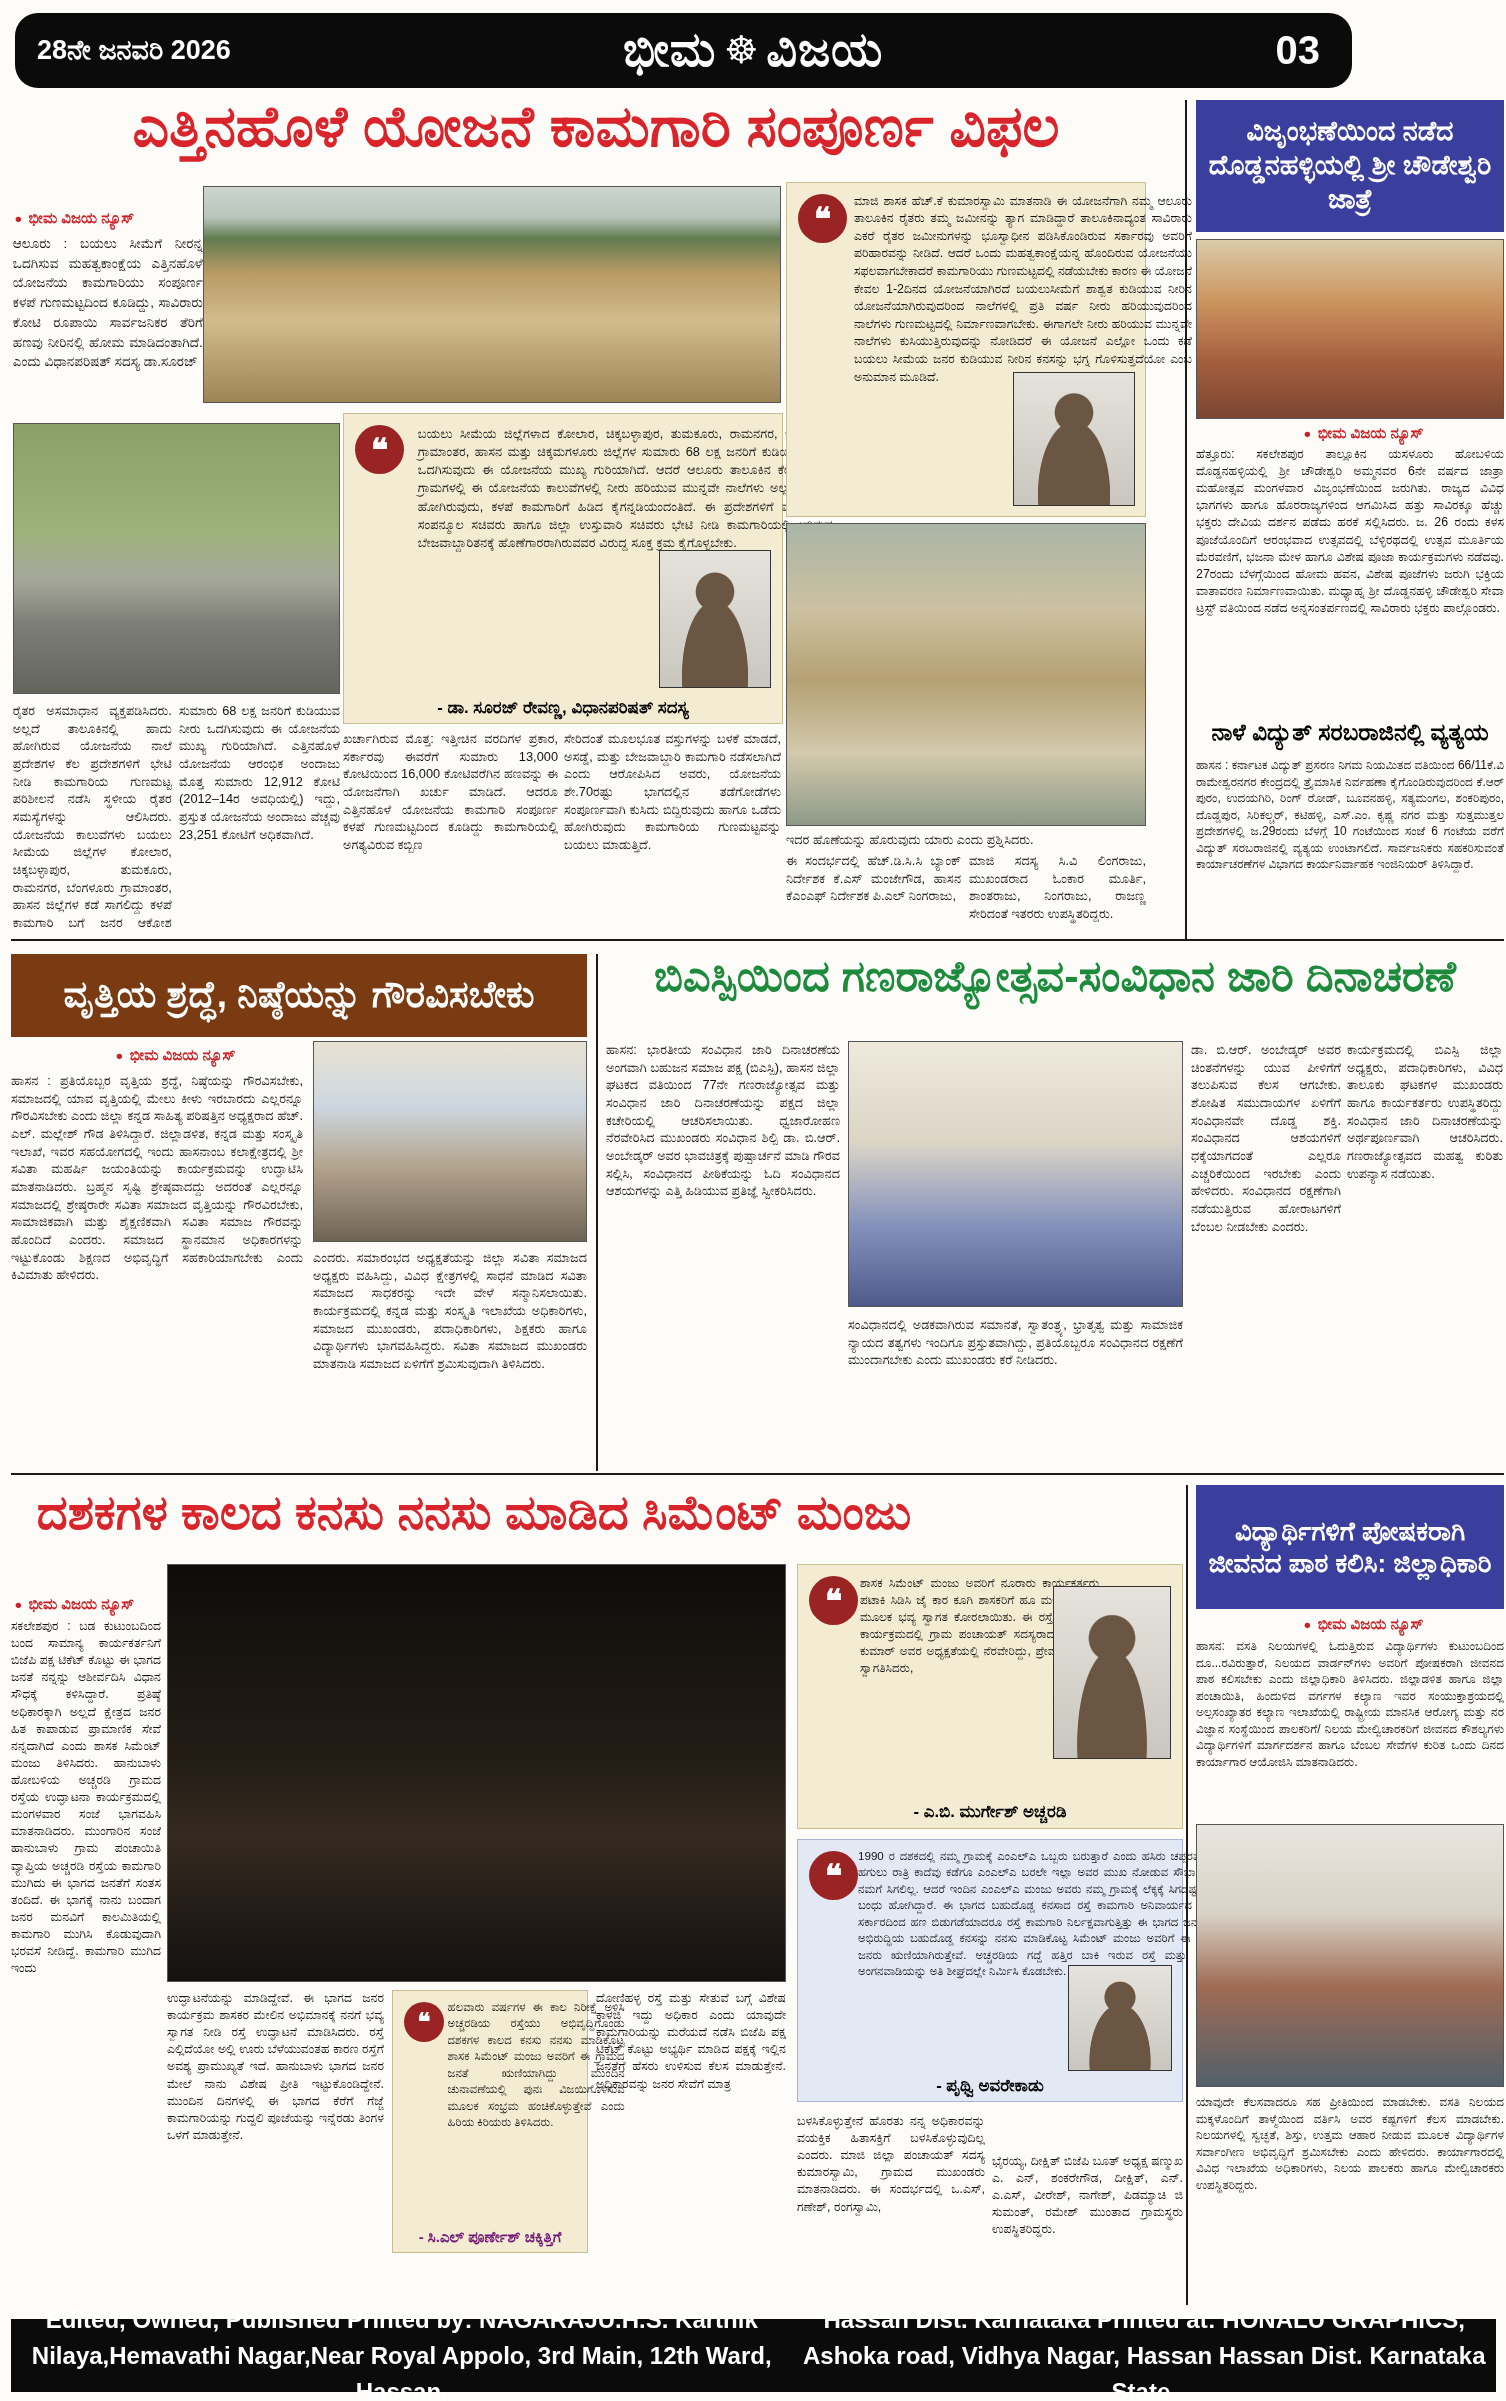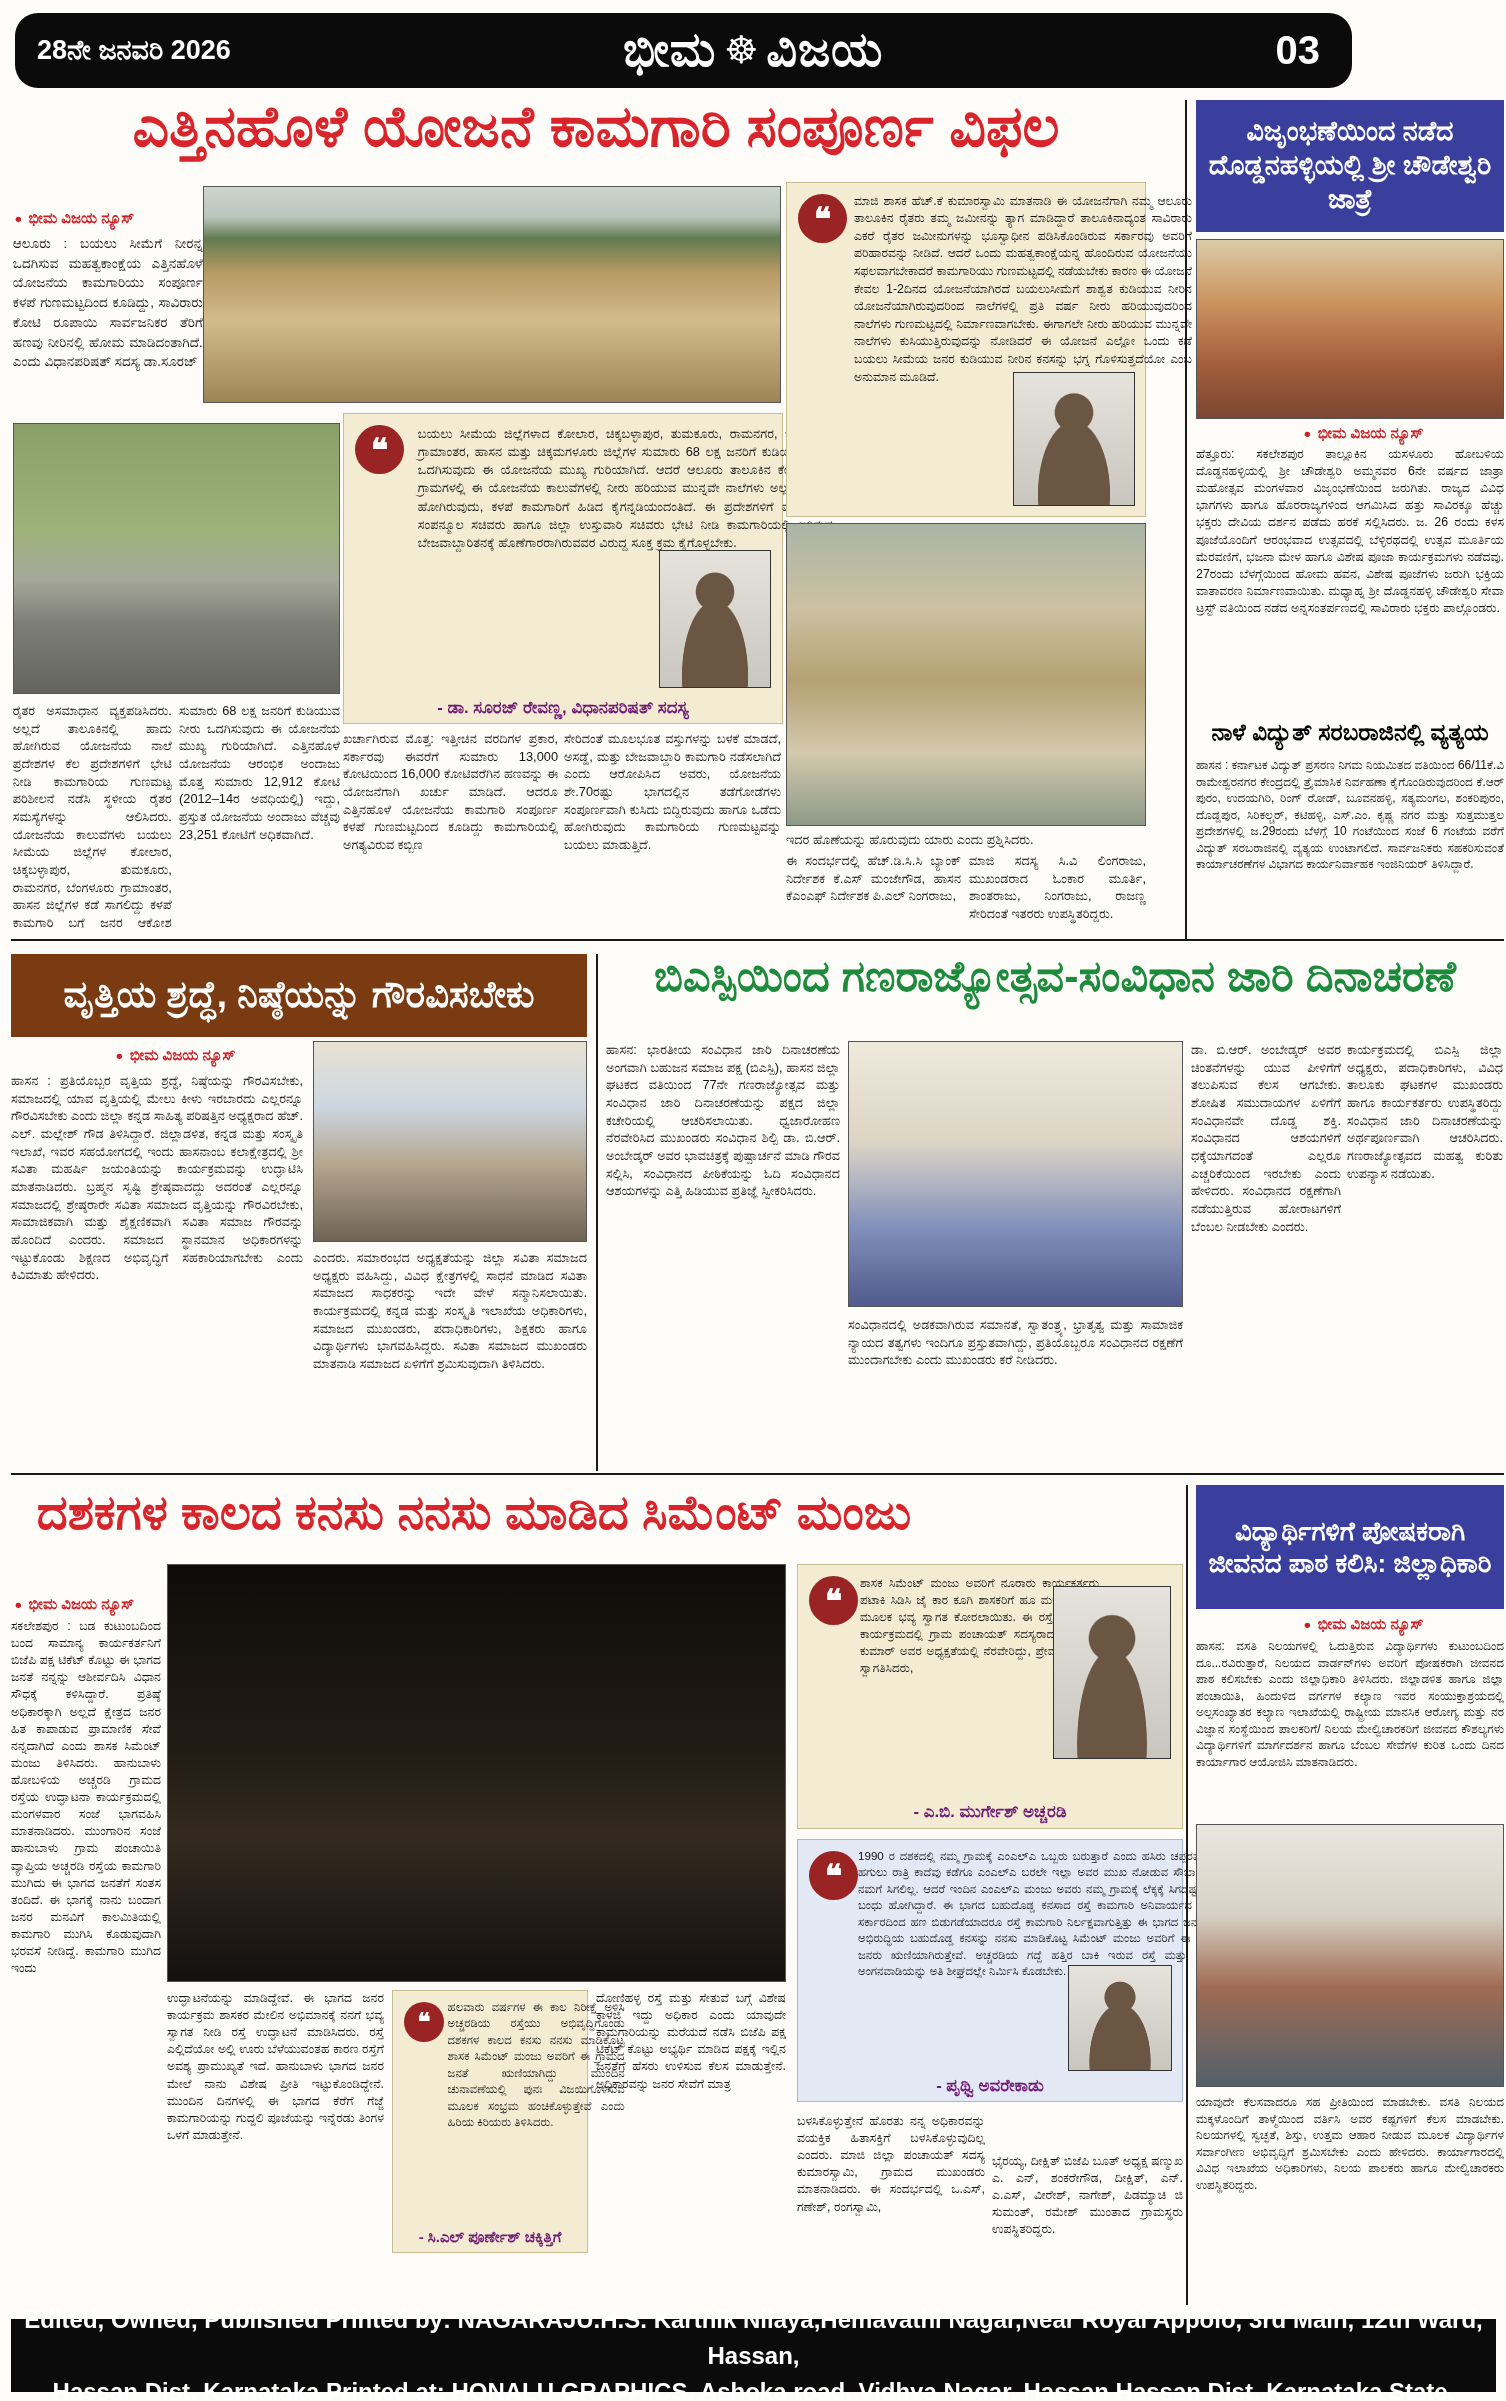--- a/index.html
+++ b/index.html
@@ -33,21 +33,21 @@
   .portrait{border:1.6px solid #333;background:
       radial-gradient(circle at 50% 30%,#6b5643 0 17%,rgba(0,0,0,0) 18%),
       radial-gradient(ellipse at 50% 92%,#6b5643 0 42%,rgba(0,0,0,0) 43%),
       linear-gradient(#e6e3dd,#c9c6bf);}
   .quote-box{background:#f3ecd2;border:0.8px solid #c9bd93;}
   .quote-box.blue{background:#e3e8f5;border:0.8px solid #aab4d4;}
   .quote-icon{position:absolute;left:11px;top:11px;width:49px;height:49px;border-radius:50%;
               background:#9a2423;color:#fff;font-size:32px;font-weight:bold;
               display:flex;align-items:center;justify-content:center;}
   .quote-txt{font-size:12.8px;line-height:1.42;text-align:justify;overflow:hidden;}
-  .attrib{color:#701a75;font-weight:bold;text-align:center;font-size:16.7px;}
+  .attrib{color:#000000;font-weight:bold;text-align:center;font-size:16.7px;}
   .attrib-dark{color:#701a75;font-weight:bold;text-align:center;font-size:15px;}
   .rule-h{background:#1a1a1a;}
   .rule-v{background:#1a1a1a;}
   .footer-line{font-size:24px;font-weight:bold;text-align:center;line-height:1.5;}
 </style>
 </head>
 <body>
 
 <div class="page">
 
@@ -168,19 +168,19 @@
 
   <div class="abs box-blue" style="left:1196px;top:1485px;width:308px;height:124px;font-size:26px;">ವಿದ್ಯಾರ್ಥಿಗಳಿಗೆ ಪೋಷಕರಾಗಿ ಜೀವನದ ಪಾಠ ಕಲಿಸಿ: ಜಿಲ್ಲಾಧಿಕಾರಿ</div>
   <div class="abs byline" style="left:1244px;top:1615px;width:239px;justify-content:center;">
     <span class="dot">●</span>
     <span>ಭೀಮ ವಿಜಯ ನ್ಯೂಸ್</span>
   </div>
   <div class="abs body-txt" style="left:1196px;top:1638px;width:308px;height:183px;font-size:12px;">ಹಾಸನ: ವಸತಿ ನಿಲಯಗಳಲ್ಲಿ ಓದುತ್ತಿರುವ ವಿದ್ಯಾರ್ಥಿಗಳು ಕುಟುಂಬದಿಂದ ದೂ...ರವಿರುತ್ತಾರೆ, ನಿಲಯದ ವಾರ್ಡನ್‌ಗಳು ಅವರಿಗೆ ಪೋಷಕರಾಗಿ ಜೀವನದ ಪಾಠ ಕಲಿಸಬೇಕು ಎಂದು ಜಿಲ್ಲಾಧಿಕಾರಿ ತಿಳಿಸಿದರು. ಜಿಲ್ಲಾಡಳಿತ ಹಾಗೂ ಜಿಲ್ಲಾ ಪಂಚಾಯಿತಿ, ಹಿಂದುಳಿದ ವರ್ಗಗಳ ಕಲ್ಯಾಣ ಇವರ ಸಂಯುಕ್ತಾಶ್ರಯದಲ್ಲಿ ಅಲ್ಪಸಂಖ್ಯಾತರ ಕಲ್ಯಾಣ ಇಲಾಖೆಯಲ್ಲಿ ರಾಷ್ಟ್ರೀಯ ಮಾನಸಿಕ ಆರೋಗ್ಯ ಮತ್ತು ನರ ವಿಜ್ಞಾನ ಸಂಸ್ಥೆಯಿಂದ ಪಾಲಕರಿಗೆ/ ನಿಲಯ ಮೇಲ್ವಿಚಾರಕರಿಗೆ ಜೀವನದ ಕೌಶಲ್ಯಗಳು ವಿದ್ಯಾರ್ಥಿಗಳಿಗೆ ಮಾರ್ಗದರ್ಶನ ಹಾಗೂ ಬೆಂಬಲ ಸೇವೆಗಳ ಕುರಿತ ಒಂದು ದಿನದ ಕಾರ್ಯಾಗಾರ ಆಯೋಜಿಸಿ ಮಾತನಾಡಿದರು.</div>
   <div class="abs photo ph-group" style="left:1196px;top:1824px;width:308px;height:263px;"></div>
   <div class="abs body-txt" style="left:1196px;top:2094px;width:308px;height:209px;font-size:12px;">ಯಾವುದೇ ಕೆಲಸವಾದರೂ ಸಹ ಪ್ರೀತಿಯಿಂದ ಮಾಡಬೇಕು. ವಸತಿ ನಿಲಯದ ಮಕ್ಕಳೊಂದಿಗೆ ತಾಳ್ಮೆಯಿಂದ ವರ್ತಿಸಿ ಅವರ ಕಷ್ಟಗಳಿಗೆ ಕೆಲಸ ಮಾಡಬೇಕು. ನಿಲಯಗಳಲ್ಲಿ ಸ್ವಚ್ಛತೆ, ಶಿಸ್ತು, ಉತ್ತಮ ಆಹಾರ ನೀಡುವ ಮೂಲಕ ವಿದ್ಯಾರ್ಥಿಗಳ ಸರ್ವಾಂಗೀಣ ಅಭಿವೃದ್ಧಿಗೆ ಶ್ರಮಿಸಬೇಕು ಎಂದು ಹೇಳಿದರು. ಕಾರ್ಯಾಗಾರದಲ್ಲಿ ವಿವಿಧ ಇಲಾಖೆಯ ಅಧಿಕಾರಿಗಳು, ನಿಲಯ ಪಾಲಕರು ಹಾಗೂ ಮೇಲ್ವಿಚಾರಕರು ಉಪಸ್ಥಿತರಿದ್ದರು.</div>
 
-  <div class="abs bar" style="left:11px;top:2319px;width:1485px;height:73px;flex-direction:column;justify-content:center;">
+  <div class="abs bar" style="left:11px;top:2319px;width:1485px;height:73px;justify-content:center;">
     <div class="footer-line">Edited, Owned, Published Printed by: NAGARAJU.H.S. Karthik Nilaya,Hemavathi Nagar,Near Royal Appolo, 3rd Main, 12th Ward, Hassan,</div>
     <div class="footer-line">Hassan Dist. Karnataka Printed at: HONALU GRAPHICS, Ashoka road, Vidhya Nagar, Hassan Hassan Dist. Karnataka State.</div>
   </div>
 
 </div>
 
 
 </body></html>

